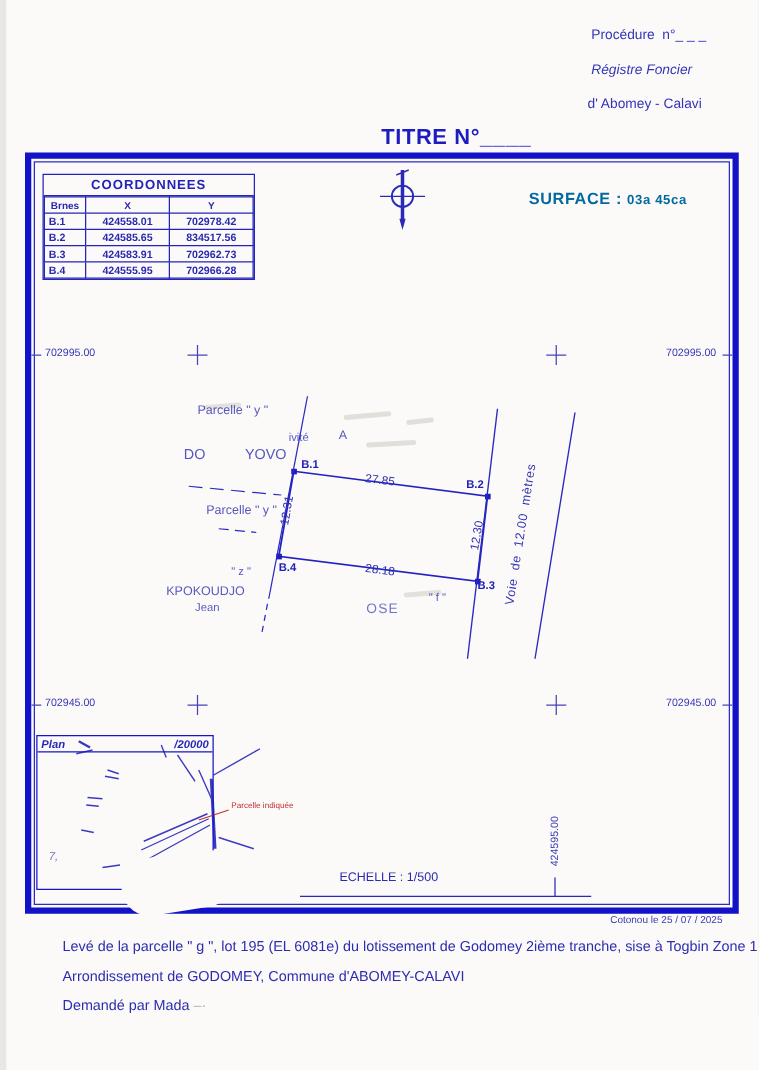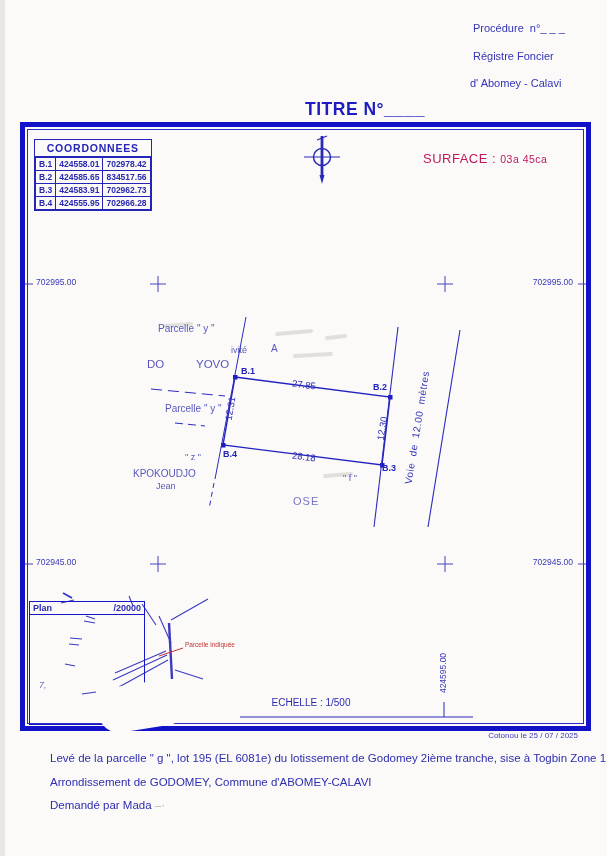--- a/index.html
+++ b/index.html
@@ -18,46 +18,46 @@
   
   .coord-table{position:absolute;left:9px;top:12px;border:1.4px solid #2424b8;background:transparent;}
   .coord-title{font-size:10.5px;font-weight:bold;color:#2424b8;text-align:center;
     letter-spacing:.8px;padding:2px 4px;border-bottom:1.4px solid #2424b8;}
   .coord-table table{border-collapse:collapse;font-size:8.5px;font-weight:bold;color:#2828b0;}
   .coord-table th,.coord-table td{border:1px solid #2424b8;padding:0 3px;height:12px;text-align:center;}
   .coord-table th{font-size:8px;}
   .coord-table td:first-child{text-align:left;}
   
   .grid-label{font-size:8.5px;color:#3838b8;}
-  .surface{font-size:13px;font-weight:normal;color:#be185d;letter-spacing:.5px;}
+  .surface{font-size:13px;font-weight:bold;color:#0369a1;letter-spacing:.5px;}
   .surface .val{font-size:10.5px;}
   .pt-label{font-size:9px;font-weight:bold;color:#2222b8;}
   .dim{font-size:9.5px;color:#2e2eb5;width:46px;text-align:center;}
   .neighbor{font-size:10px;color:#3a3ab5;opacity:.85;}
   .road-label{font-size:10px;color:#3434b5;width:160px;text-align:center;letter-spacing:.5px;}
-  .inset{position:absolute;left:4px;top:474px;width:116px;height:124px;border:1.5px solid #1616c6;box-sizing:border-box;}
+  .inset{position:absolute;left:4px;top:461px;width:142px;height:124px;border:1.5px solid #1616c6;box-sizing:border-box;font-style:italic;}
   .inset-titlebar{display:flex;justify-content:space-between;padding:1px 3px;
     border-bottom:1.2px solid #1616c6;font-size:9px;font-weight:bold;color:#2828b8;}
   .whiteout{position:absolute;left:72px;top:556px;width:90px;height:46px;background:#fbfaf8;
     border-radius:22px;transform:rotate(-9deg);}
   .red-note{font-size:6.5px;color:#c23232;}
   .scale-label{font-size:10px;color:#2a2ab0;width:90px;text-align:center;}
   .vert-coord{font-size:8.5px;color:#3838b8;width:60px;text-align:center;transform:rotate(-90deg);}
   .date-note{font-size:8px;color:#3a3ab8;}
   .footer-line{font-size:11.5px;color:#2d2db0;}
   .fragment{color:#4a4ab5;opacity:.8;}
   .smudge{color:#b5b2ac;}
 </style>
 </head>
 <body>
 
 <div class="page">
 
   <span class="abs hdr-small pre" style="left:473px;top:22px;">Procédure  n°_ _ _</span>
-  <span class="abs hdr-small" style="left:473px;top:50px;">Régistre Foncier</span>
+  <span class="abs hdr-small" style="left:473px;top:50px;font-style:italic;">Régistre Foncier</span>
   <span class="abs hdr-small" style="left:470px;top:77px;">d' Abomey - Calavi</span>
   <div class="abs doc-title" style="left:280px;top:99px;">TITRE N°____</div>
 
   <div class="frame">
     <div class="frame-inner"></div>
 
     <svg class="plan-svg" width="561" height="599" viewBox="0 0 561 599">
 
       <g stroke="#d8d5cf" stroke-width="4" stroke-linecap="round" opacity=".7" fill="none">
         <path d="M252,207 l34,-3"></path>
@@ -125,20 +125,25 @@
       </g>
       <g stroke="#c23232" stroke-width="1" fill="none">
         <path d="M158,521 L134,529"></path>
       </g>
     </svg>
 
     <div class="coord-table">
       <div class="coord-title">COORDONNEES</div>
       <table>
         <tbody>
+            <tr>
+          <th style="width:26px;">Brnes</th>
+          <th style="width:60px;">X</th>
+          <th style="width:60px;">Y</th>
+        </tr>
         <tr>
           <td>B.1</td>
           <td>424558.01</td>
           <td>702978.42</td>
         </tr>
         <tr>
           <td>B.2</td>
           <td>424585.65</td>
           <td>834517.56</td>
         </tr>
@@ -181,21 +186,21 @@
 
     <span class="abs neighbor" style="left:133px;top:196px;">Parcelle " y "</span>
     <span class="abs neighbor" style="left:168px;top:218px;font-size:9px;margin-left:38px;">ivité</span>
     <span class="abs neighbor pre" style="left:122px;top:231px;font-size:11.5px;">DO          YOVO</span>
     <span class="abs neighbor" style="left:140px;top:276px;">Parcelle " y "</span>
     <span class="abs neighbor" style="left:160px;top:325px;font-size:9px;">" z "</span>
     <span class="abs neighbor" style="left:108px;top:341px;">KPOKOUDJO</span>
     <span class="abs neighbor" style="left:131px;top:354px;font-size:9px;">Jean</span>
     <span class="abs neighbor" style="left:246px;top:216px;">A</span>
     <span class="abs neighbor" style="left:318px;top:346px;font-size:9px;">" f "</span>
-    <span class="abs neighbor" style="left:268px;top:368px;font-size:11px;letter-spacing:1px;opacity:.7;">OSE</span>
+    <span class="abs neighbor" style="left:268px;top:354px;font-size:11px;letter-spacing:1px;opacity:.7;">OSE</span>
 
     <div class="inset">
       <div class="inset-titlebar">
         <span>Plan</span>
         <span>/20000</span>
       </div>
     </div>
     <span class="abs fragment" style="left:14px;top:553px;font-size:9px;font-style:italic;">7,</span>
 
     <div class="whiteout"></div>

